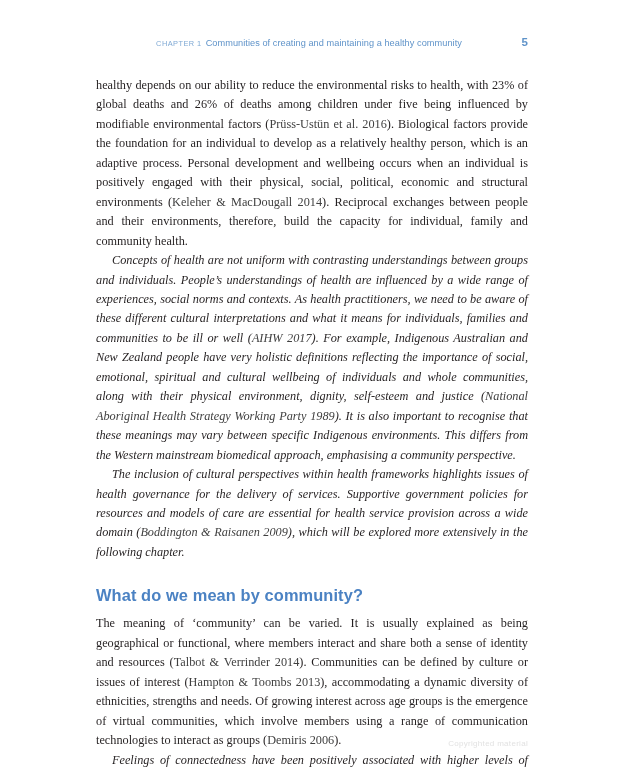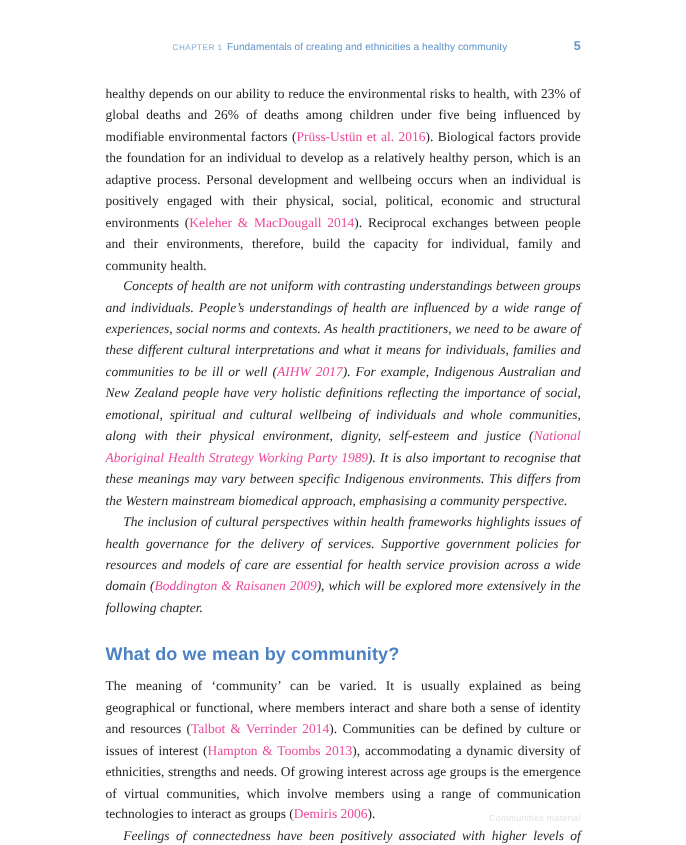--- a/index.html
+++ b/index.html
@@ -85,21 +85,21 @@
   }
   p.body + p.body {
     margin-top: 0;
   }
   p.indent {
     text-indent: 16px;
     font-style: italic;
   }
 
   .cite {
-    color: #ec4899;
+    color: #404040;
   }
 
   
   h2.section-heading {
     font-family: "Liberation Sans", "DejaVu Sans", sans-serif;
     font-weight: bold;
     font-size: 16.4px;
     line-height: 20px;
     color: #4b82c3;
     margin: 23px 0 9px 0;
@@ -120,36 +120,36 @@
   }
 </style>
 </head>
 <body>
 
 <div class="page">
 
   <div class="running-head">
     <div class="rh-inner">
       <span class="rh-chapter">CHAPTER 1</span>
-      <span class="rh-title">Fundamentals of creating and ethnicities a healthy community</span>
+      <span class="rh-title">Communities of creating and maintaining a healthy community</span>
     </div>
     <span class="rh-folio">5</span>
   </div>
 
   <div class="column">
 
     <p class="body"><span>healthy depends on our ability to reduce the environmental risks to health, with 23% of global deaths and 26% of deaths among children under five being influenced by modifiable environmental factors (</span><span class="cite">Prüss-Ustün et al. 2016</span><span>). Biological factors provide the foundation for an individual to develop as a relatively healthy person, which is an adaptive process. Personal development and wellbeing occurs when an individual is positively engaged with their physical, social, political, economic and structural environments (</span><span class="cite">Keleher &amp; MacDougall 2014</span><span>). Reciprocal exchanges between people and their environments, therefore, build the capacity for individual, family and community health.</span></p>
 
     <p class="body indent"><span>Concepts of health are not uniform with contrasting understandings between groups and individuals. People’s understandings of health are influenced by a wide range of experiences, social norms and contexts. As health practitioners, we need to be aware of these different cultural interpretations and what it means for individuals, families and communities to be ill or well (</span><span class="cite">AIHW 2017</span><span>). For example, Indigenous Australian and New Zealand people have very holistic definitions reflecting the importance of social, emotional, spiritual and cultural wellbeing of individuals and whole communities, along with their physical environment, dignity, self-esteem and justice (</span><span class="cite">National Aboriginal Health Strategy Working Party 1989</span><span>). It is also important to recognise that these meanings may vary between specific Indigenous environments. This differs from the Western mainstream biomedical approach, emphasising a community perspective.</span></p>
 
     <p class="body indent"><span>The inclusion of cultural perspectives within health frameworks highlights issues of health governance for the delivery of services. Supportive government policies for resources and models of care are essential for health service provision across a wide domain (</span><span class="cite">Boddington &amp; Raisanen 2009</span><span>), which will be explored more extensively in the following chapter.</span></p>
 
     <h2 class="section-heading">What do we mean by community?</h2>
 
     <p class="body"><span>The meaning of ‘community’ can be varied. It is usually explained as being geographical or functional, where members interact and share both a sense of identity and resources (</span><span class="cite">Talbot &amp; Verrinder 2014</span><span>). Communities can be defined by culture or issues of interest (</span><span class="cite">Hampton &amp; Toombs 2013</span><span>), accommodating a dynamic diversity of ethnicities, strengths and needs. Of growing interest across age groups is the emergence of virtual communities, which involve members using a range of communication technologies to interact as groups (</span><span class="cite">Demiris 2006</span><span>).</span></p>
 
     <p class="body indent"><span>Feelings of connectedness have been positively associated with higher levels of physical and mental health, social support and having control over issues affecting their lives (</span></p>
 
   </div>
 
-  <div class="footer-note">Communities material</div>
+  <div class="footer-note">Copyrighted material</div>
 
 </div>
 
 </body></html>

